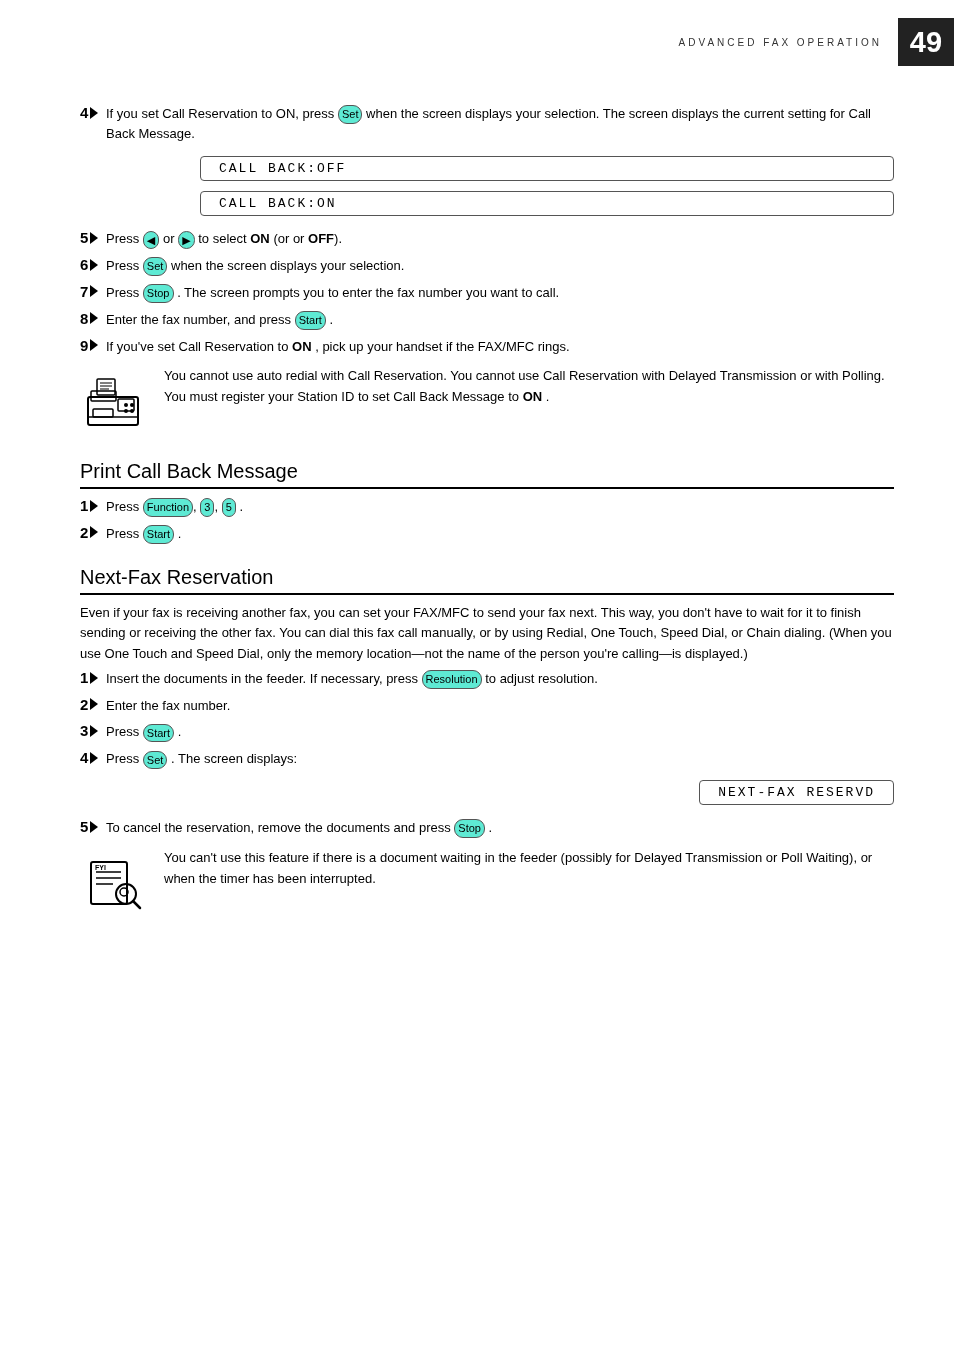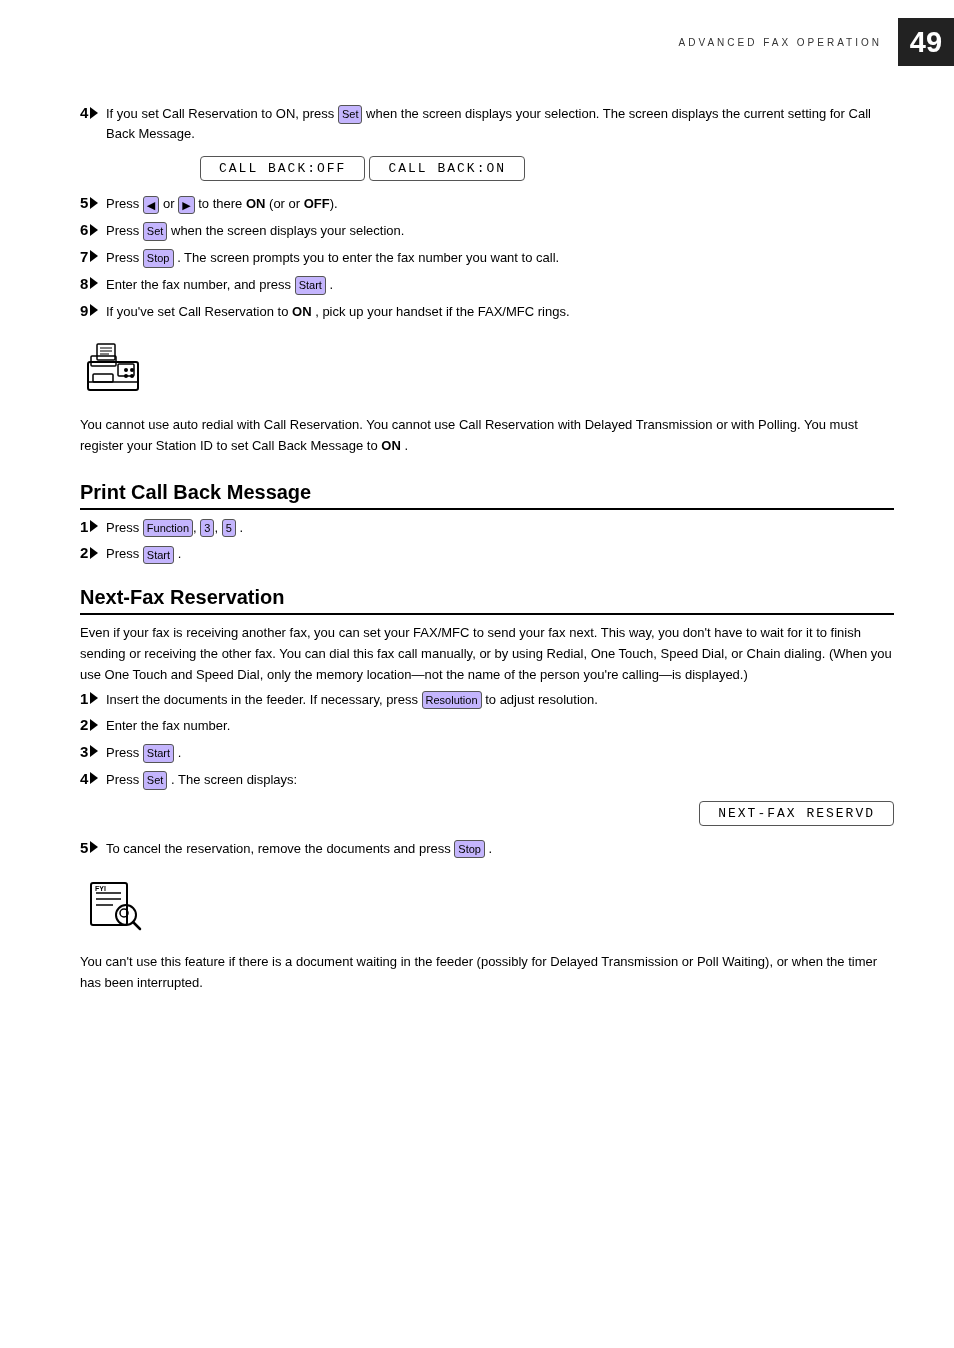--- a/index.html
+++ b/index.html
@@ -58,65 +58,64 @@
 
     
     .content {
       padding: 30px 60px 30px 80px;
     }
 
     
     .key {
       display: inline-block;
       border: 1px solid #555;
-      border-radius: 3px;
+      border-radius: 9px;
       padding: 0px 3px;
       font-size: 11px;
       font-family: Arial, sans-serif;
-      background: #c4b5fd;
+      background: #5eead4;
       vertical-align: middle;
     }
 
     
     .lcd-display {
       font-family: 'Courier New', Courier, monospace;
       font-size: 13px;
       border: 1.5px solid #555;
       border-radius: 4px;
       padding: 4px 18px;
       display: inline-block;
       letter-spacing: 2px;
       background: #fff;
       margin: 3px 0;
     }
 
     .lcd-container {
       margin: 10px 0 10px 120px;
       display: flex;
-      flex-direction: row;
+      flex-direction: column;
       gap: 4px;
     }
 
     
     .section-heading {
       font-size: 20px;
-      font-weight: bold;
+      font-weight: normal;
       margin-top: 24px;
       margin-bottom: 8px;
       padding-bottom: 4px;
       border-bottom: 2px solid #000;
     }
 
     
     .note-box {
       display: flex;
       align-items: flex-start;
       margin: 10px 0 14px 0;
       gap: 14px;
-      flex-direction: column;
     }
 
     .note-icon {
       width: 70px;
       min-width: 70px;
       height: 70px;
       display: flex;
       align-items: center;
       justify-content: center;
     }
@@ -201,21 +200,21 @@
     <div class="step-row">
       <div class="step-label">
         <span style="font-weight:bold;font-size:15px;">5</span>
           <span class="arrow"></span>
       </div>
       <div class="step-content">
         <span>Press</span>
         <span class="key">◀</span>
         <span> or </span>
         <span class="key">▶</span>
-        <span> to there </span>
+        <span> to select </span>
         <span class="bold">ON</span>
         <span> (or </span>
         <span>or </span><span class="bold">OFF</span><span>).</span>
       </div>
     </div>
 
     <div class="step-row">
       <div class="step-label">
         <span style="font-weight:bold;font-size:15px;">6</span>
           <span class="arrow"></span>

